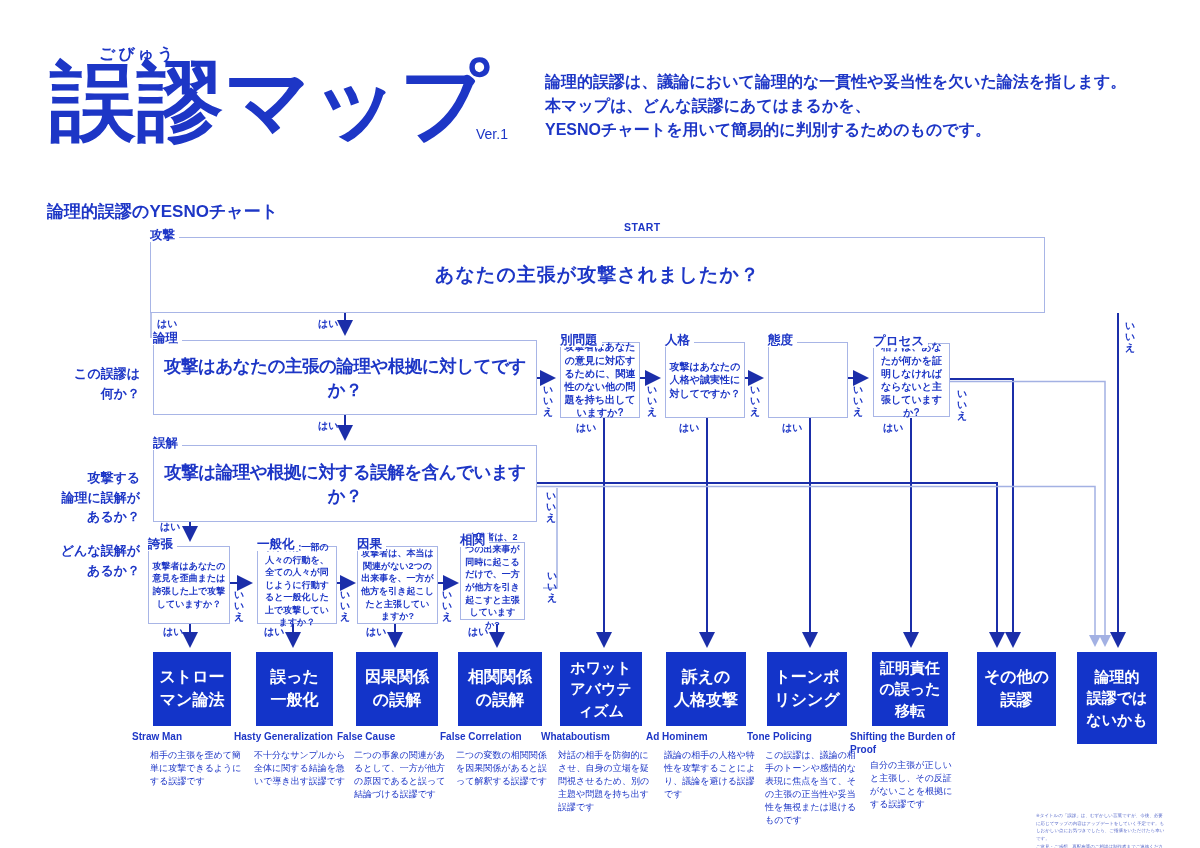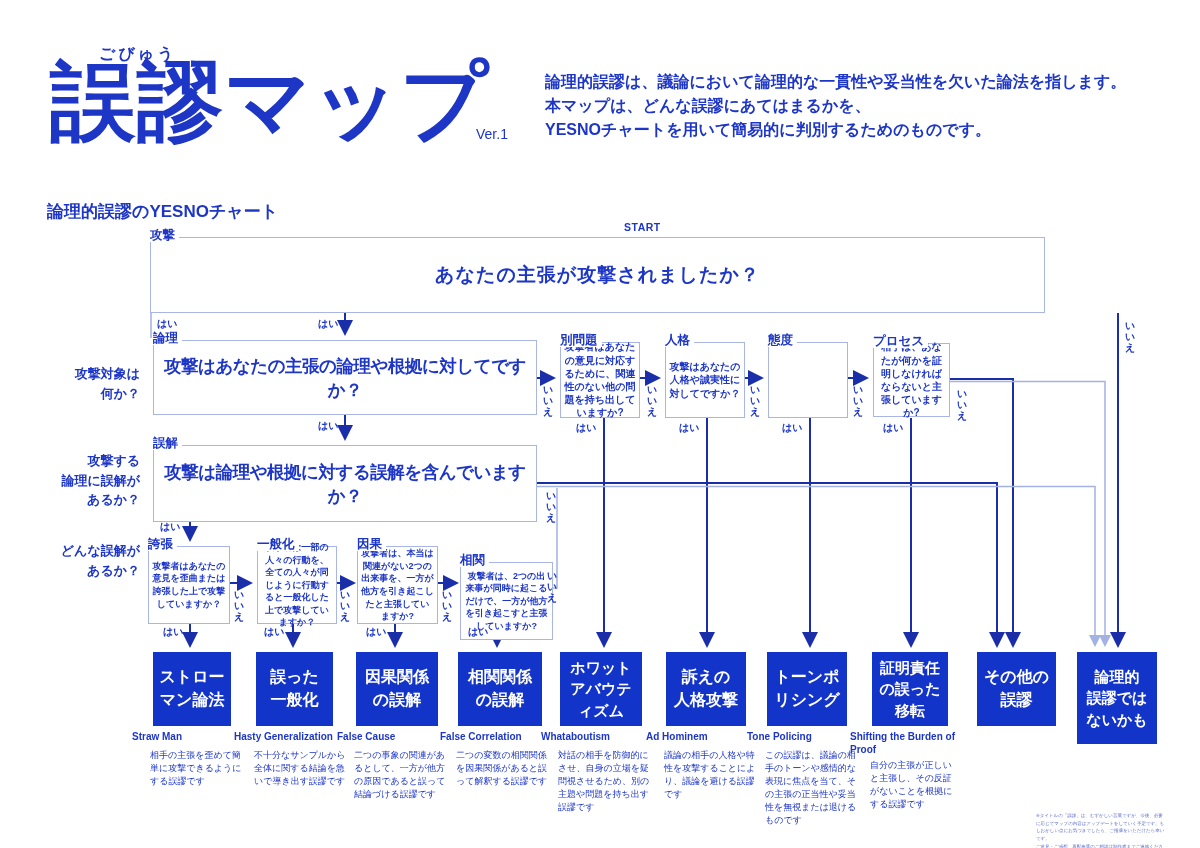--- a/index.html
+++ b/index.html
@@ -60,23 +60,23 @@
 
 <div class="furi">ごびゅう</div>
 <div class="title"><span class="tb">誤謬</span><span class="tk">マップ</span></div>
 <div class="ver">Ver.1</div>
 <div class="intro pre">論理的誤謬は、議論において論理的な一貫性や妥当性を欠いた論法を指します。
 本マップは、どんな誤謬にあてはまるかを、
 YESNOチャートを用いて簡易的に判別するためのものです。</div>
 <div class="subtitle">論理的誤謬のYESNOチャート</div>
 <div class="startlbl">START</div>
 
-<div class="sideq pre" style="left:40px;top:364px">攻撃対象は
+<div class="sideq pre" style="left:40px;top:364px">この誤謬は
 何か？</div>
-<div class="sideq pre" style="left:40px;top:451px">攻撃する
+<div class="sideq pre" style="left:40px;top:468px">攻撃する
 論理に誤解が
 あるか？</div>
 <div class="sideq pre" style="left:40px;top:541px">どんな誤解が
 あるか？</div>
 
 <svg width="1200" height="848" viewBox="0 0 1200 848">
   <defs>
     <marker id="ad" markerWidth="9" markerHeight="9" refX="6" refY="4" orient="auto">
       <path d="M0,0 L8,4 L0,8 z" fill="#1B2EA9"></path>
     </marker>
@@ -153,21 +153,21 @@
   <span class="q-xs">攻撃者はあなたの意見を歪曲または誇張した上で攻撃していますか？</span>
 </div>
 <div class="qbox" style="left:257px;top:546px;width:80px;height:78px">
   <span class="tag">一般化</span>
   <span class="q-xs">攻撃者は一部の人々の行動を、全ての人々が同じように行動すると一般化した上で攻撃していますか？</span>
 </div>
 <div class="qbox" style="left:357px;top:546px;width:81px;height:78px">
   <span class="tag">因果</span>
   <span class="q-xs">攻撃者は、本当は関連がない2つの出来事を、一方が他方を引き起こしたと主張していますか?</span>
 </div>
-<div class="qbox" style="left:460px;top:562px;width:93px;height:78px">
+<div class="qbox" style="left:460px;top:542px;width:65px;height:78px">
   <span class="tag">相関</span>
   <span class="q-xs">攻撃者は、2つの出来事が同時に起こるだけで、一方が他方を引き起こすと主張していますか?</span>
 </div>
 
 <div class="yes" style="left:157px;top:319px">はい</div>
 <div class="yes" style="left:318px;top:319px">はい</div>
 <div class="yes" style="left:318px;top:421px">はい</div>
 <div class="yes" style="left:160px;top:522px">はい</div>
 <div class="yes" style="left:576px;top:423px">はい</div>
 <div class="yes" style="left:679px;top:423px">はい</div>

